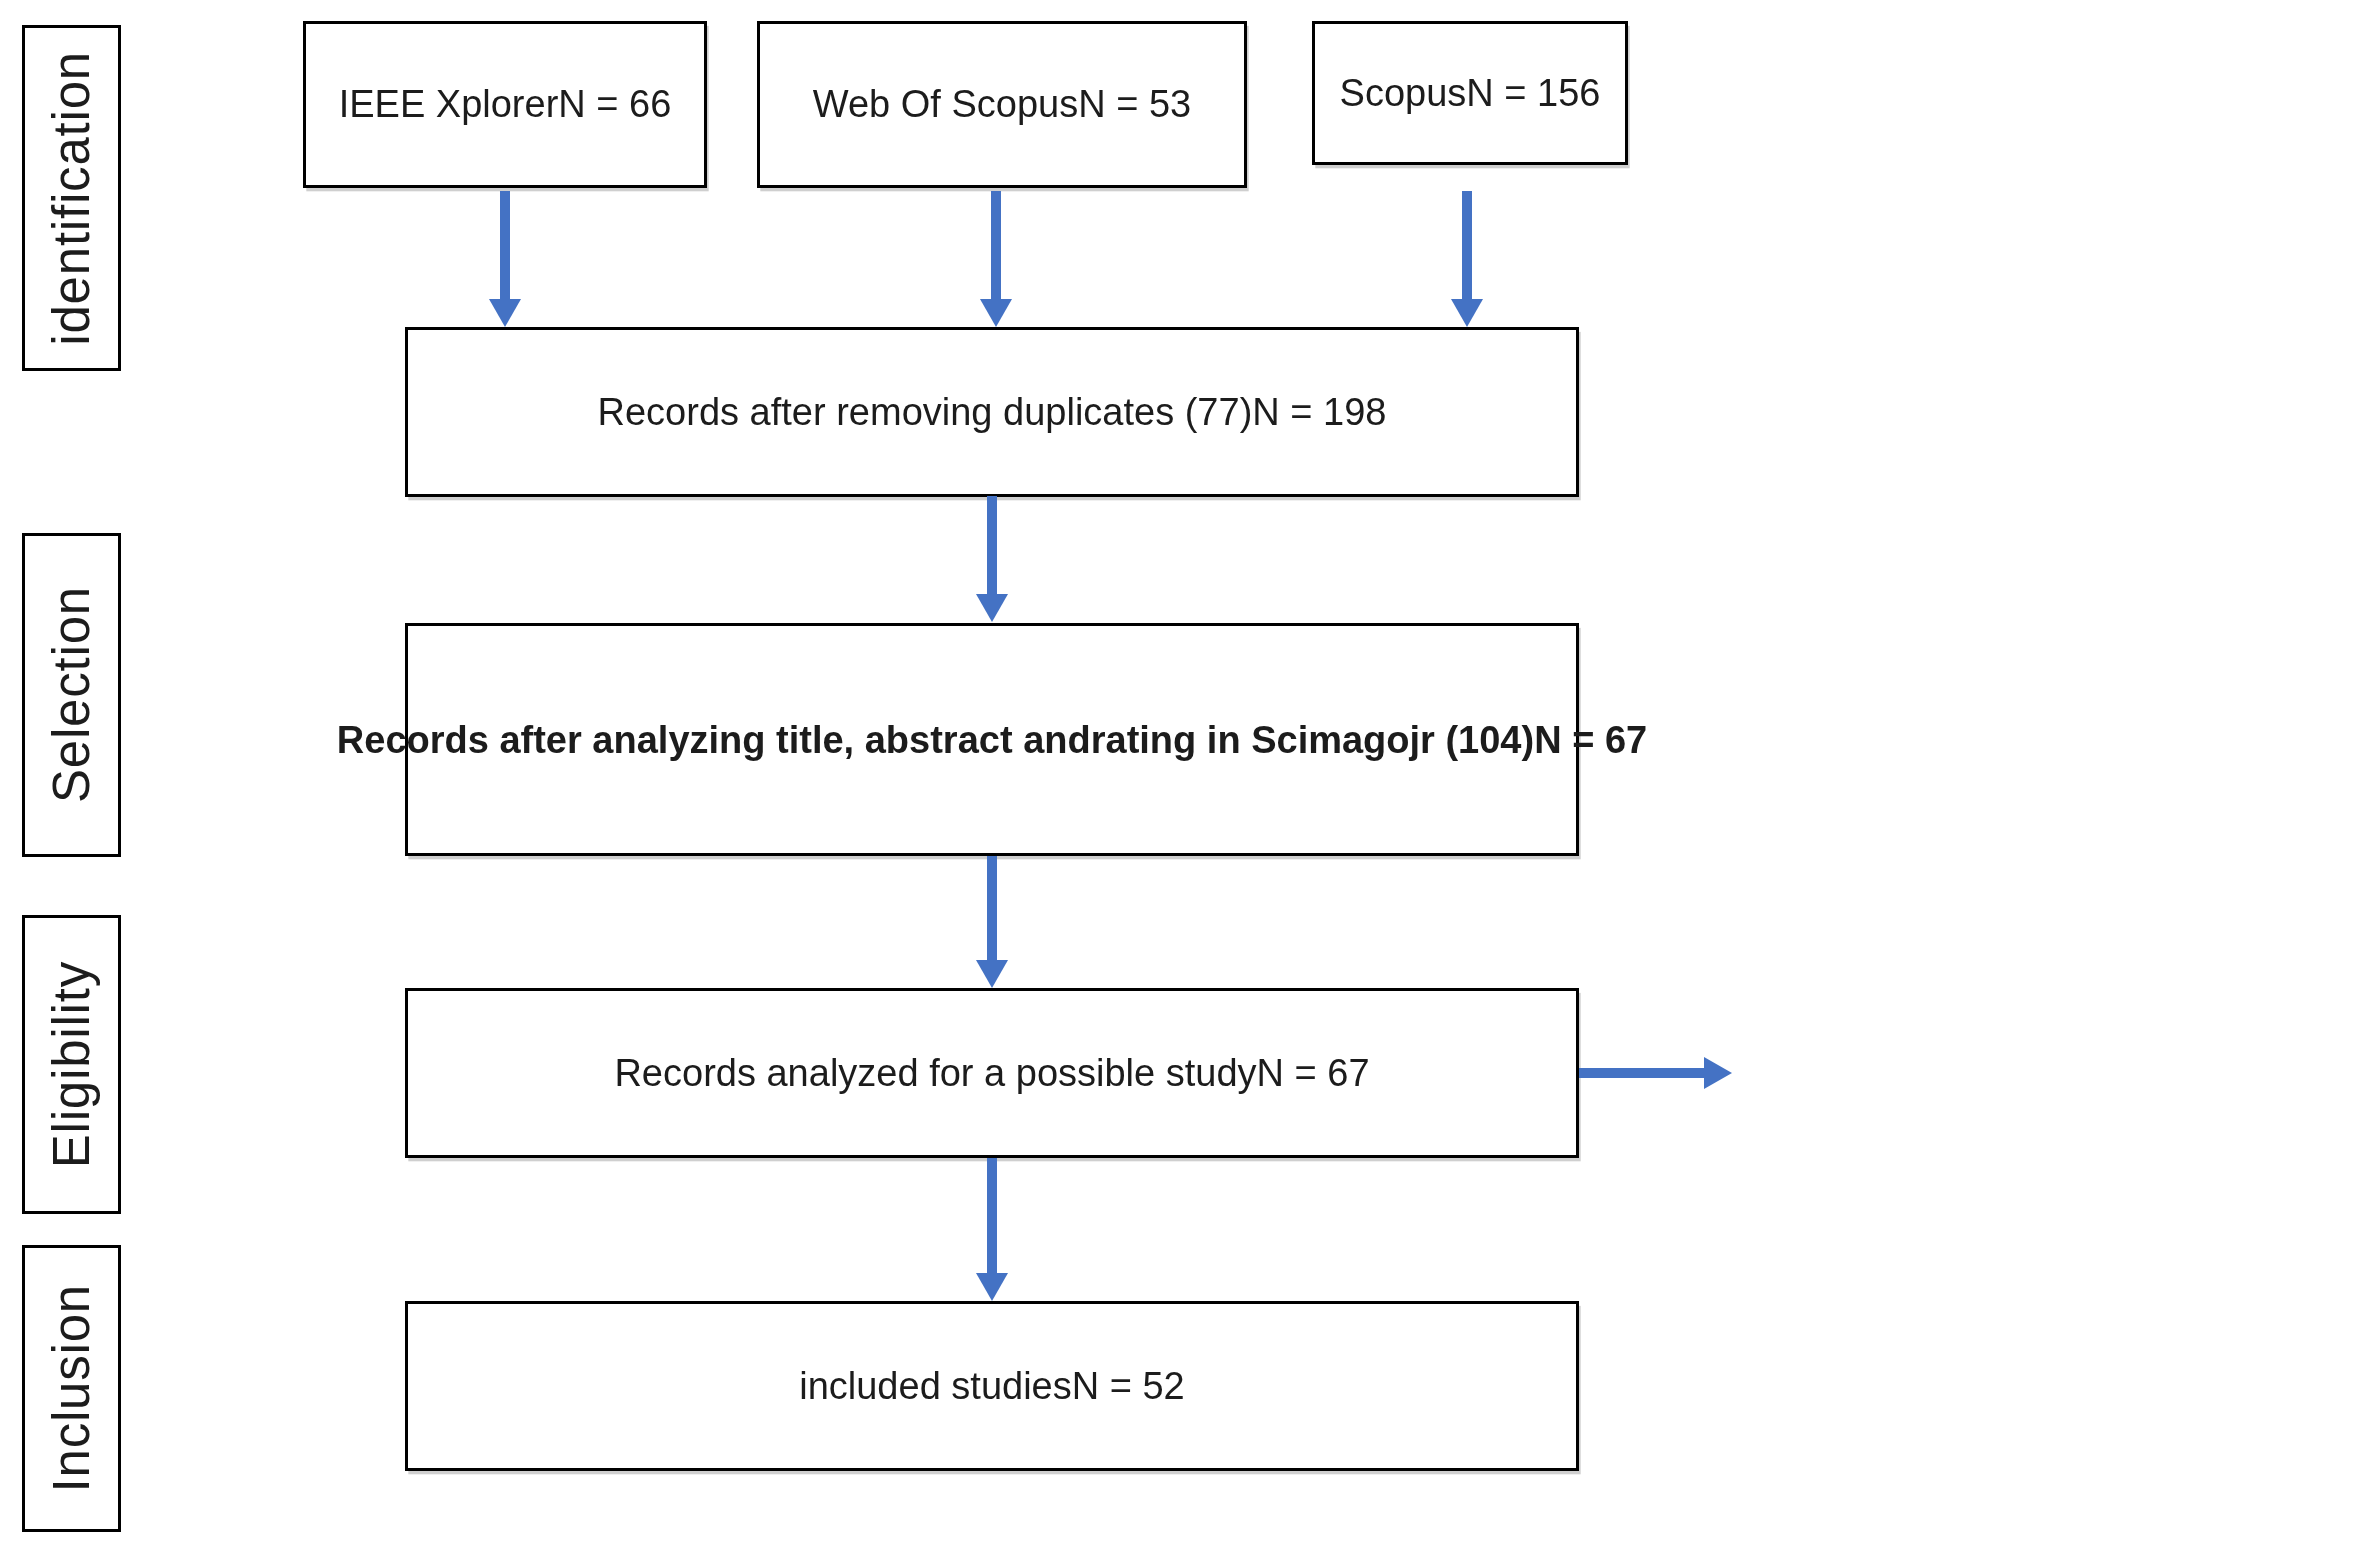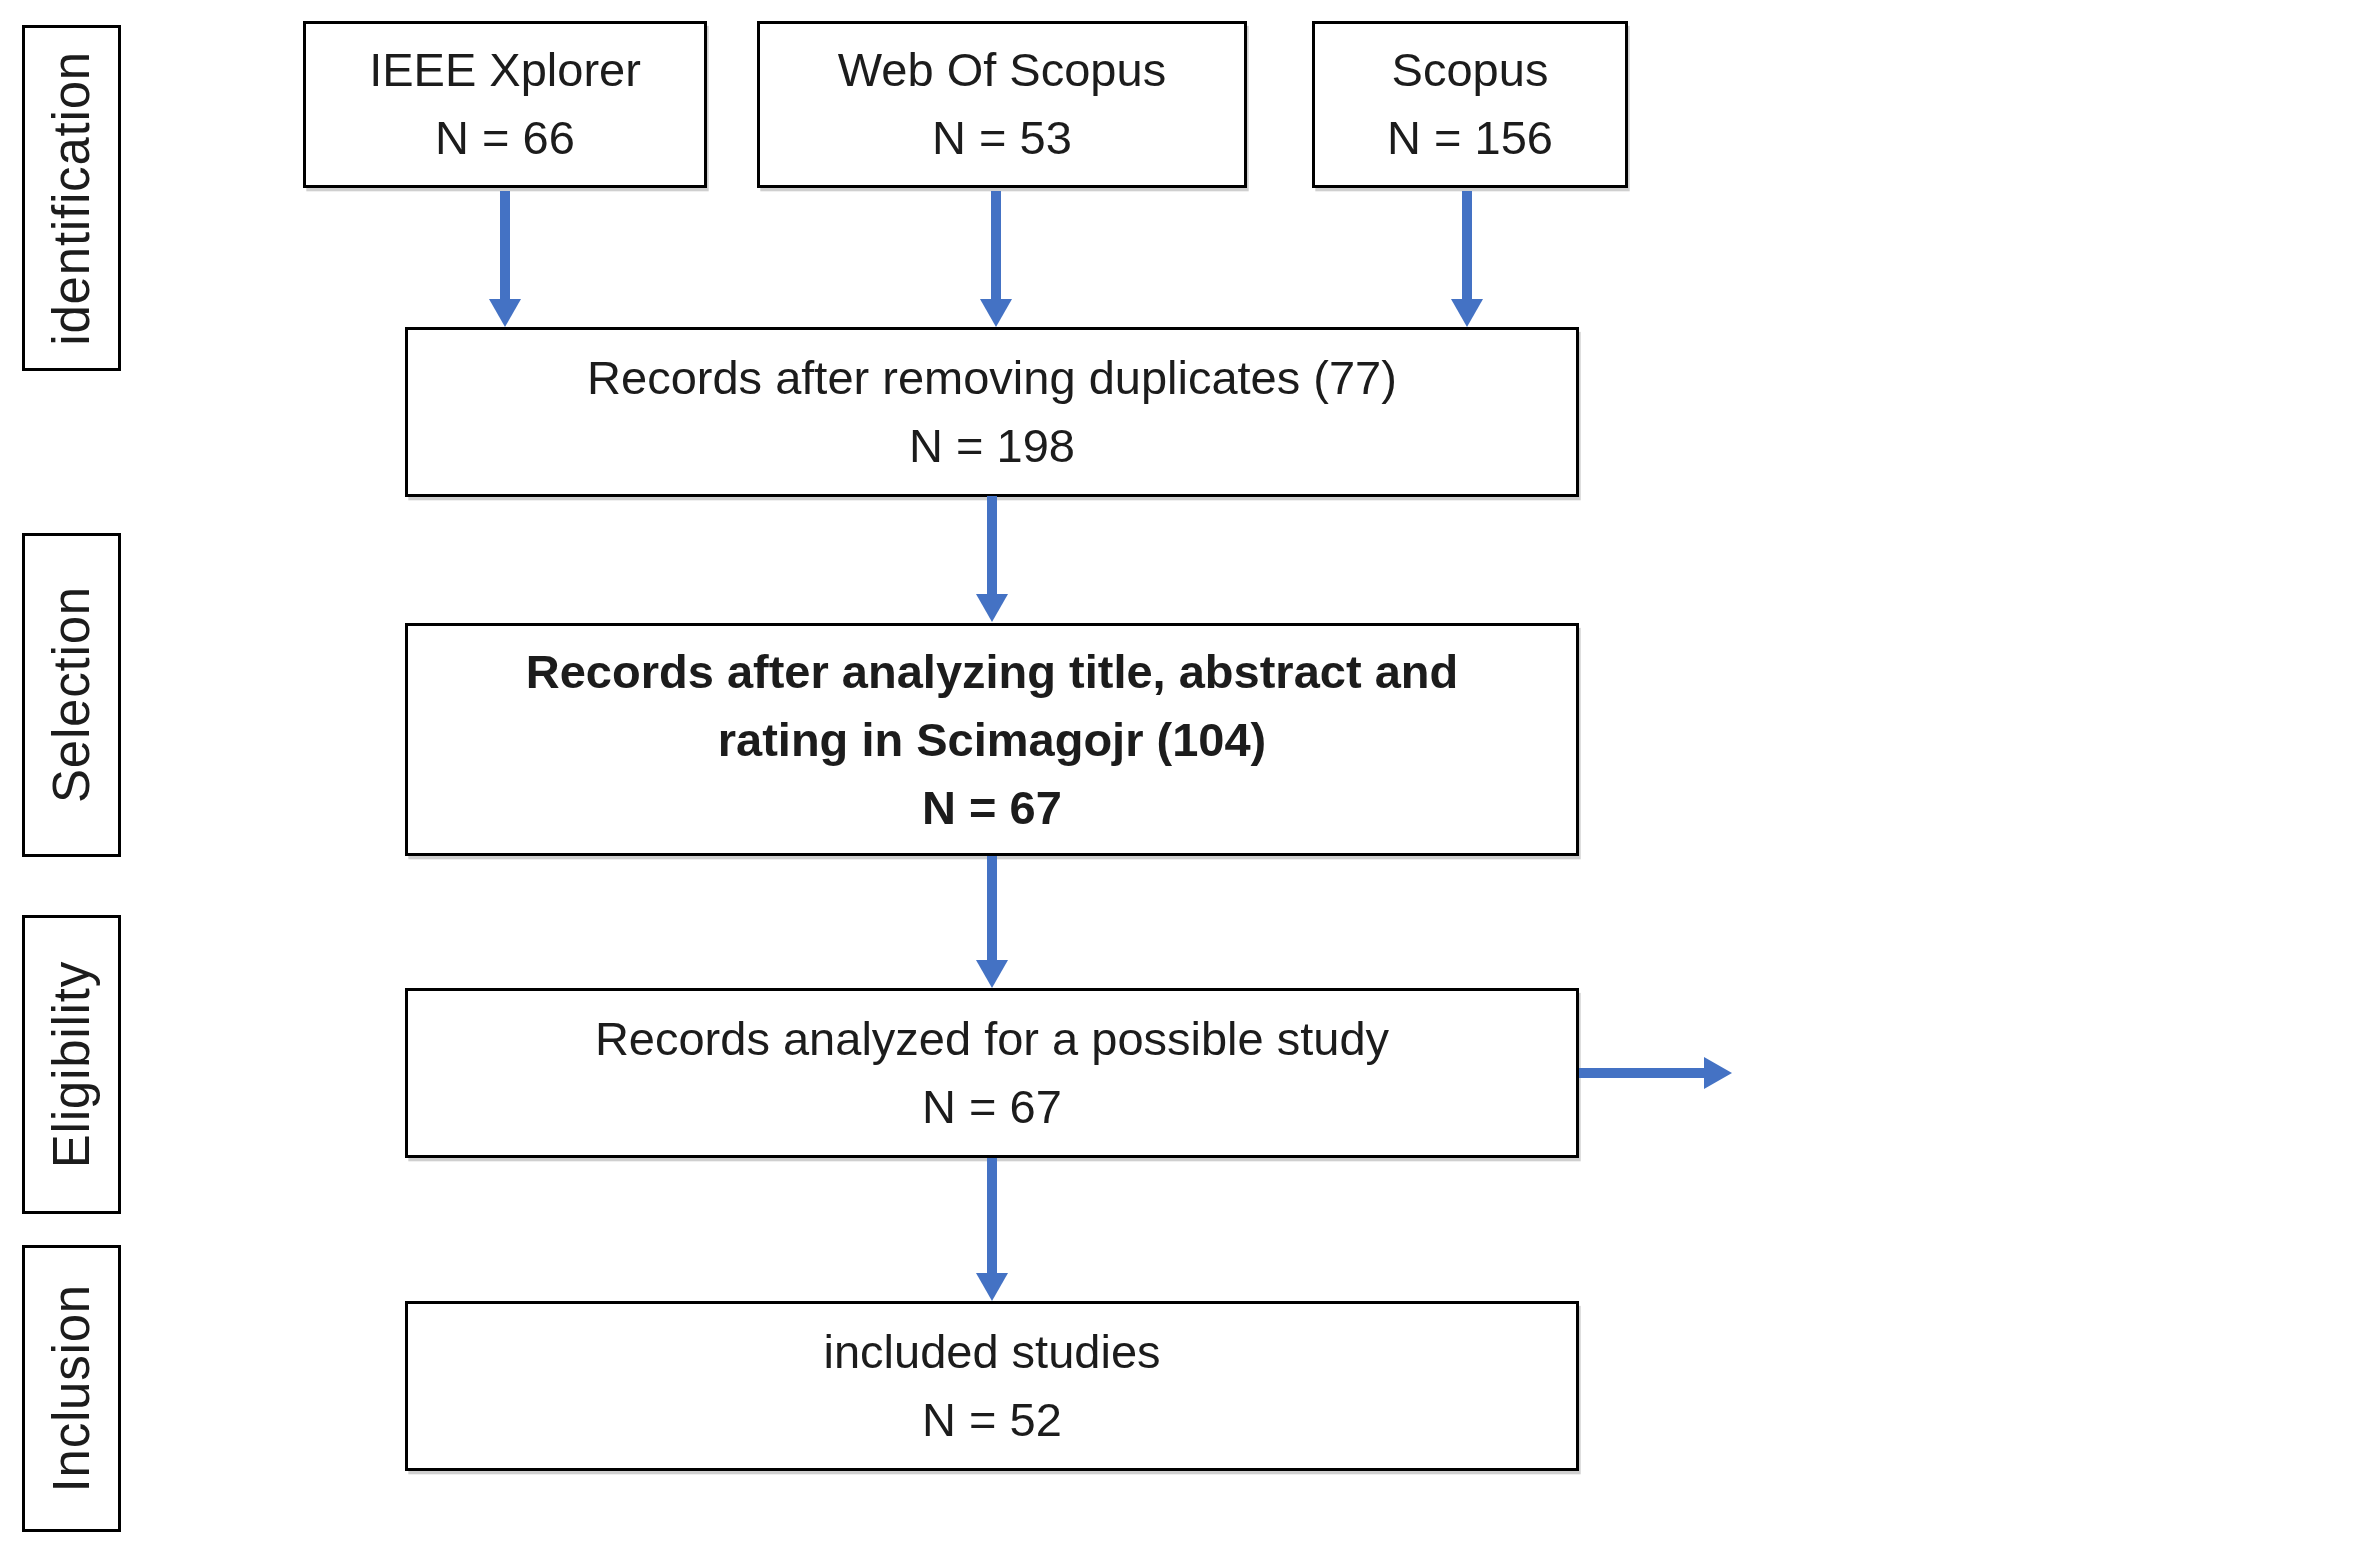--- a/index.html
+++ b/index.html
@@ -17,25 +17,25 @@
     color:var(--c-text);
     overflow:hidden;
   }
   
   .box{
     position:absolute;
     box-sizing:border-box;
     background:#fff;
     border:3.3px solid var(--c-border);
     display:flex;
-    flex-direction:column;
+    flex-direction:row;
     align-items:center;
     justify-content:center;
     text-align:center;
-    font-size:47px;
+    font-size:38px;
     line-height:68px;
     box-shadow:2.5px 4.1px 0 -0.8px rgba(148,148,148,.45);
   }
   .box .line{white-space:nowrap;}
   
   .stage{
     position:absolute;
     left:21.5px;width:99px;
     box-sizing:border-box;
     background:#fff;
@@ -89,21 +89,21 @@
   </div>
 
   <div class="box" style="left:303px;top:20.7px;width:404px;height:167px;">
     <div class="line">IEEE Xplorer</div>
     <div class="line">N = 66</div>
   </div>
   <div class="box" style="left:757px;top:20.7px;width:490px;height:167px;">
     <div class="line">Web Of Scopus</div>
     <div class="line">N = 53</div>
   </div>
-  <div class="box" style="left:1312px;top:20.7px;width:316px;height:167px;">
+  <div class="box" style="left:1312px;top:20.7px;width:316px;height:144px;">
     <div class="line">Scopus</div>
     <div class="line">N = 156</div>
   </div>
 
   <div class="arrow-v" style="left:500px;top:191px;height:108px;"></div>
   <div class="arrow-v" style="left:991px;top:191px;height:108px;"></div>
   <div class="arrow-v" style="left:1462px;top:191px;height:108px;"></div>
 
   <div class="box" style="left:405px;top:327px;width:1174px;height:170px;">
     <div class="line">Records after removing duplicates (77)</div>

